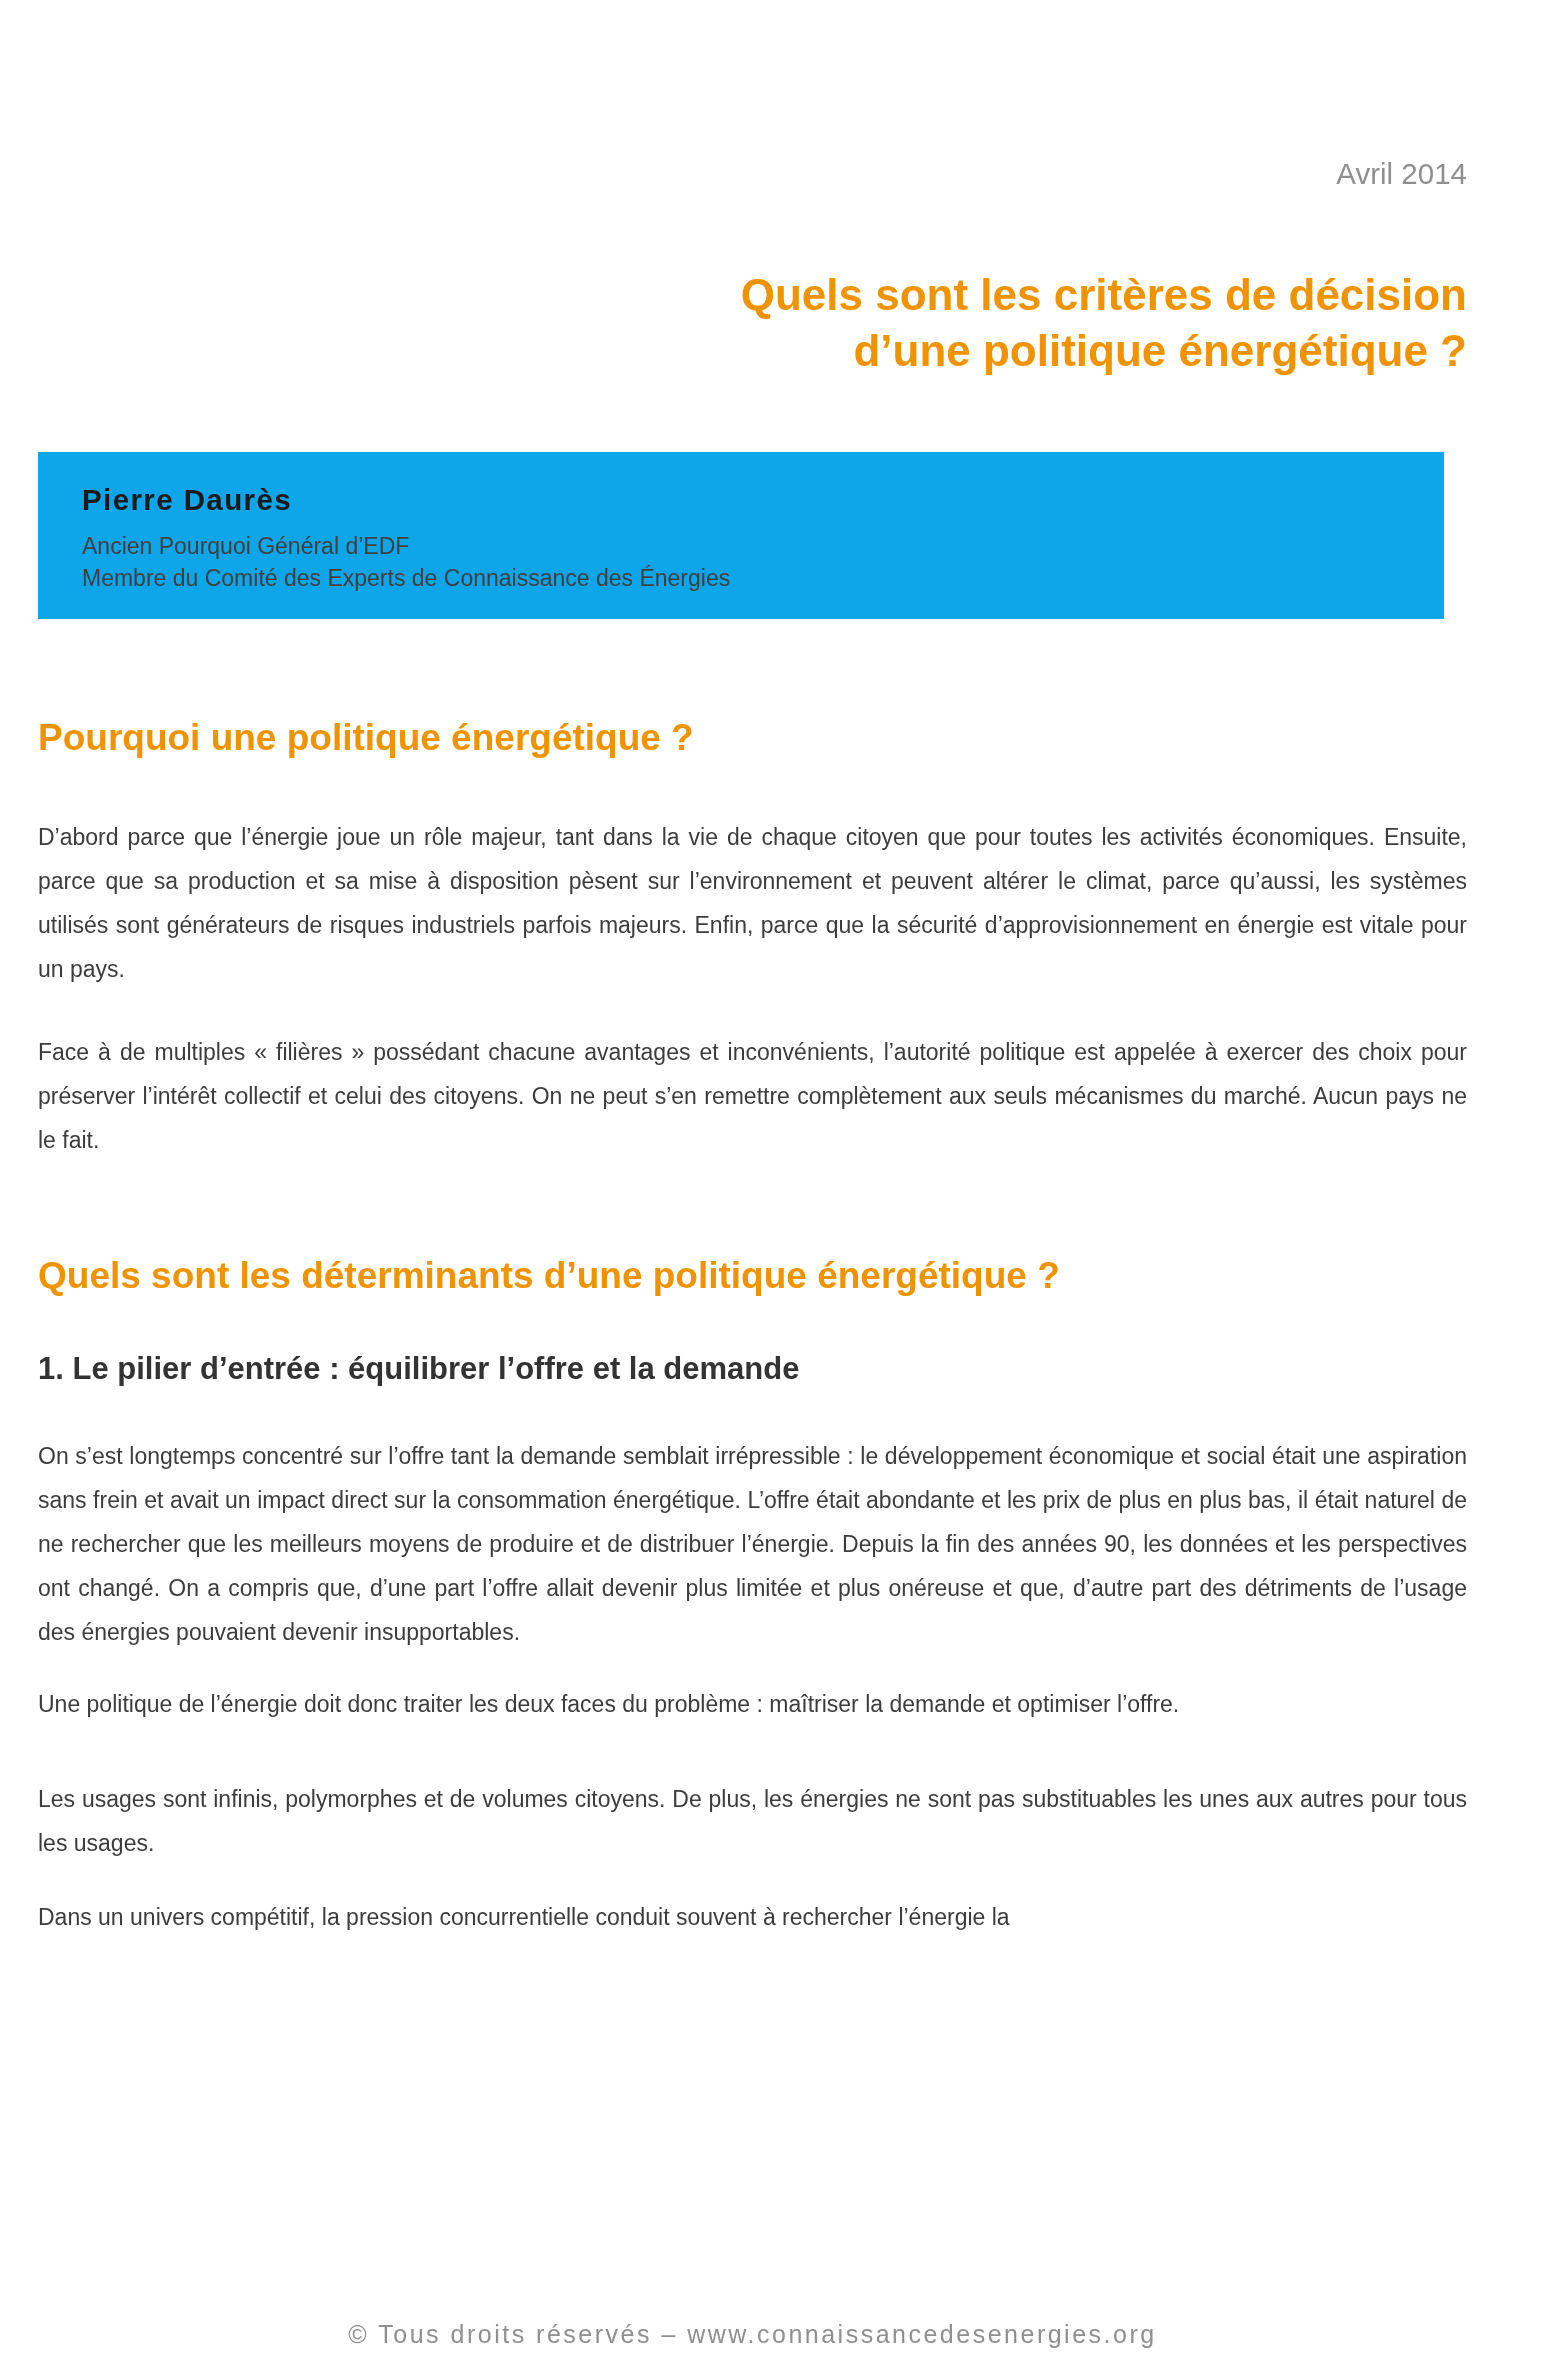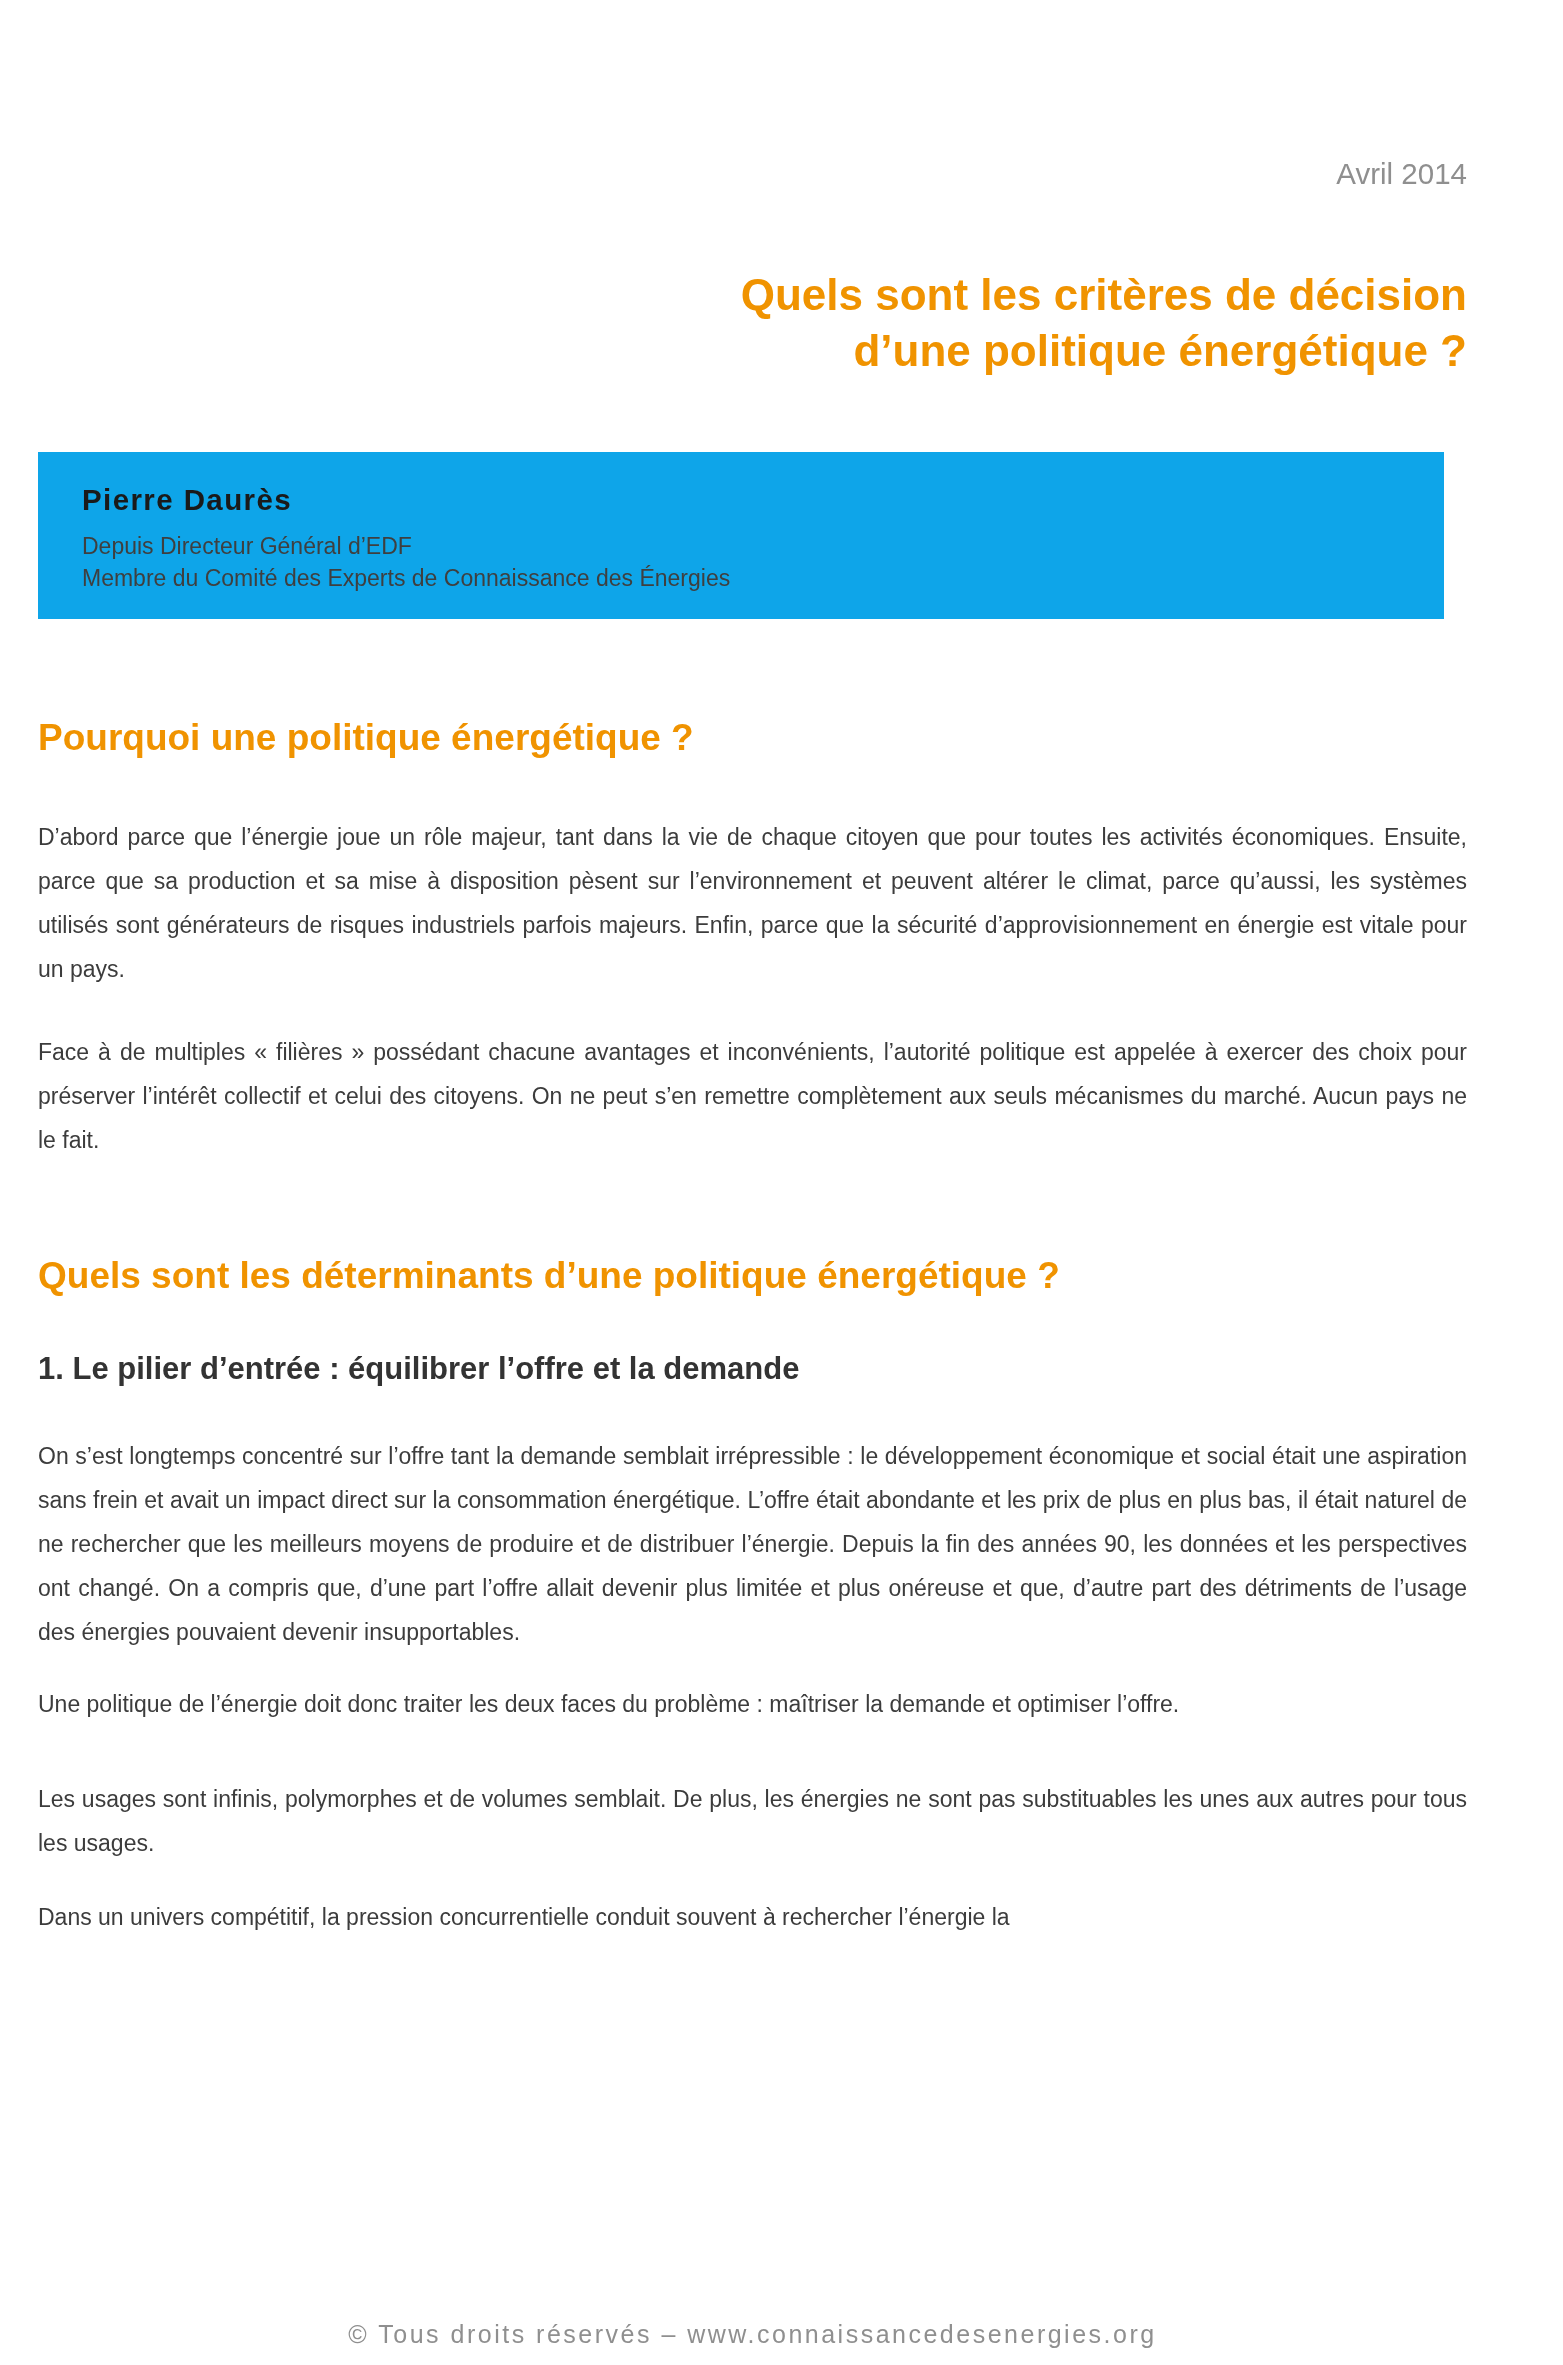--- a/index.html
+++ b/index.html
@@ -80,41 +80,41 @@
     <div class="date">Avril 2014</div>
 
     <h1 class="doc-title">
       <div>Quels sont les critères de décision</div>
       <div>d’une politique énergétique&nbsp;?</div>
     </h1>
 
     <section class="author-box">
       <div class="author-name">Pierre Daurès</div>
       <div class="author-roles">
-        <div>Depuis Directeur Général d’EDF</div>
+        <div>Ancien Pourquoi Général d’EDF</div>
         <div>Membre du Comité des Experts de Connaissance des Énergies</div>
       </div>
     </section>
 
     <h2 class="h-orange h1">Pourquoi une politique énergétique&nbsp;?</h2>
 
     <p class="para p1">D’abord parce que l’énergie joue un rôle majeur, tant dans la vie de chaque citoyen que pour toutes les activités économiques. Ensuite, parce que sa production et sa mise à disposition pèsent sur l’environnement et peuvent altérer le climat, parce qu’aussi, les systèmes utilisés sont générateurs de risques industriels parfois majeurs. Enfin, parce que la sécurité d’approvisionnement en énergie est vitale pour un pays.</p>
 
     <p class="para p2">Face à de multiples «&nbsp;filières&nbsp;» possédant chacune avantages et inconvénients, l’autorité politique est appelée à exercer des choix pour préserver l’intérêt collectif et celui des citoyens. On ne peut s’en remettre complètement aux seuls mécanismes du marché. Aucun pays ne le fait.</p>
 
     <h2 class="h-orange h2">Quels sont les déterminants d’une politique énergétique&nbsp;?</h2>
 
     <h3 class="h3">1. Le pilier d’entrée&nbsp;: équilibrer l’offre et la demande</h3>
 
     <p class="para p3">On s’est longtemps concentré sur l’offre tant la demande semblait irrépressible&nbsp;: le développement économique et social était une aspiration sans frein et avait un impact direct sur la consommation énergétique. L’offre était abondante et les prix de plus en plus bas, il était naturel de ne rechercher que les meilleurs moyens de produire et de distribuer l’énergie. Depuis la fin des années 90, les données et les perspectives ont changé. On a compris que, d’une part l’offre allait devenir plus limitée et plus onéreuse et que, d’autre part des détriments de l’usage des énergies pouvaient devenir insupportables.</p>
 
     <p class="para p4">Une politique de l’énergie doit donc traiter les deux faces du problème&nbsp;: maîtriser la demande et optimiser l’offre.</p>
 
 
-    <p class="para p5">Les usages sont infinis, polymorphes et de volumes semblait. De plus, les énergies ne sont pas substituables les unes aux autres pour tous les usages.</p>
+    <p class="para p5">Les usages sont infinis, polymorphes et de volumes citoyens. De plus, les énergies ne sont pas substituables les unes aux autres pour tous les usages.</p>
 
     <p class="para p6">Dans un univers compétitif, la pression concurrentielle conduit souvent à rechercher l’énergie la</p>
 
   </div>
 
   <footer class="footer">© Tous droits réservés – www.connaissancedesenergies.org</footer>
 </div>
 
 
 </body></html>

